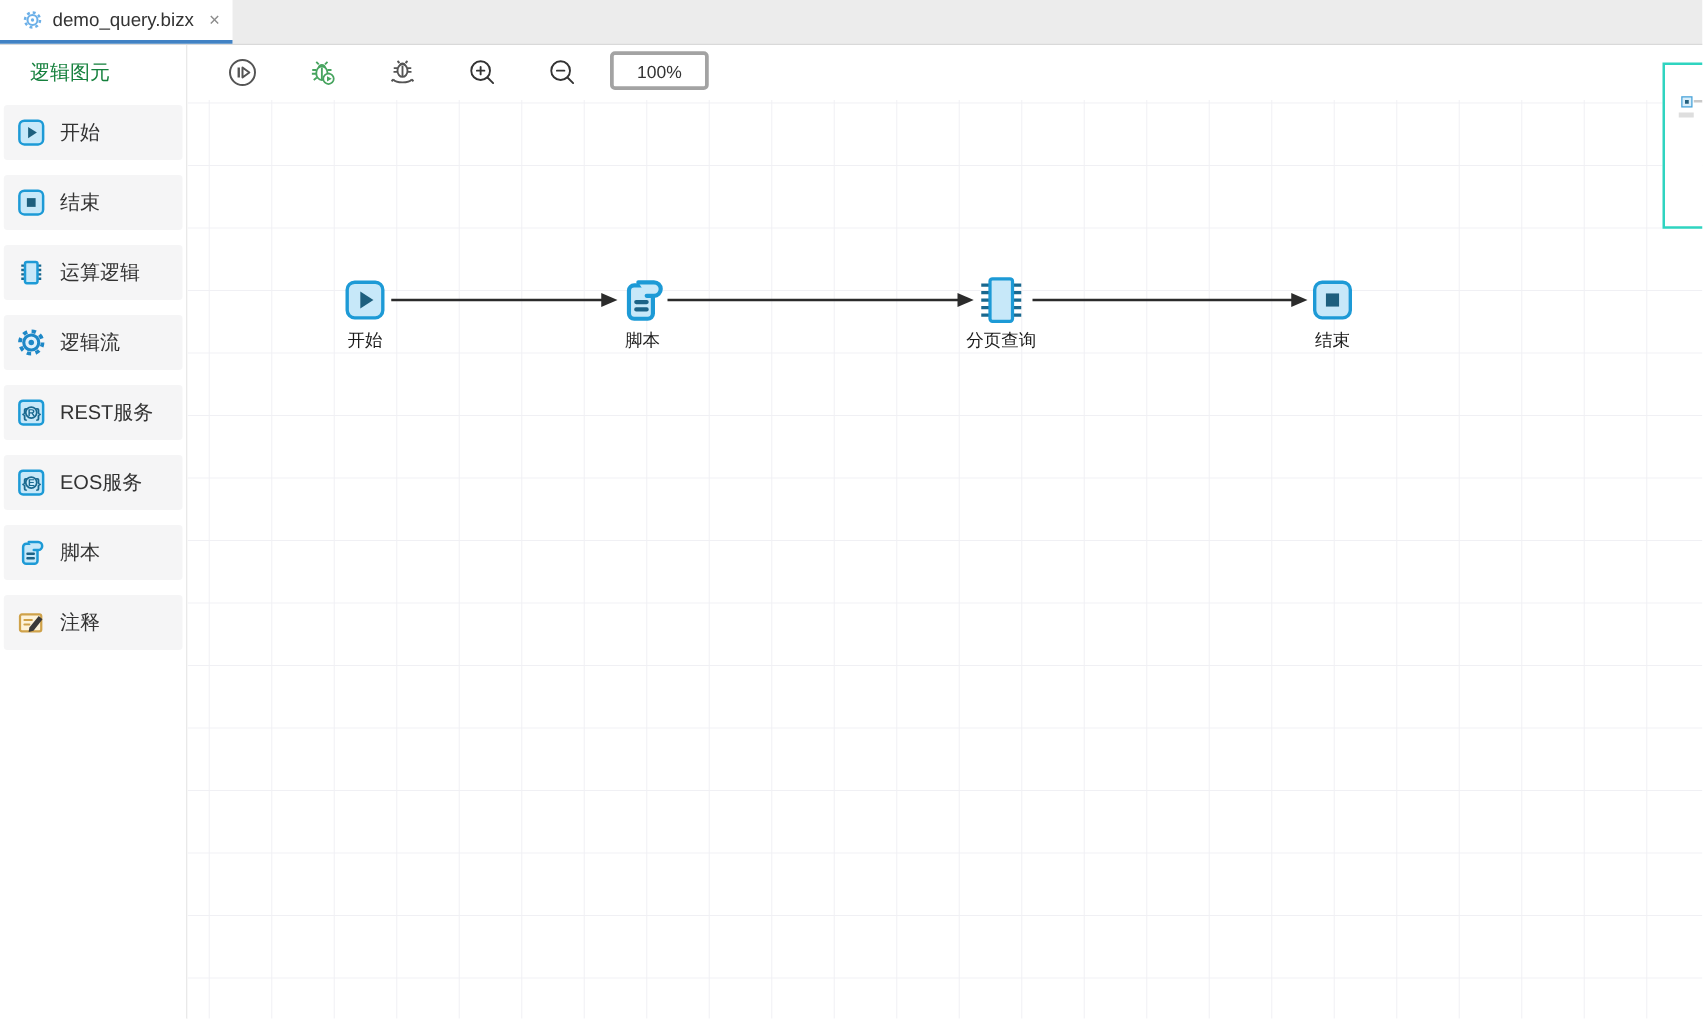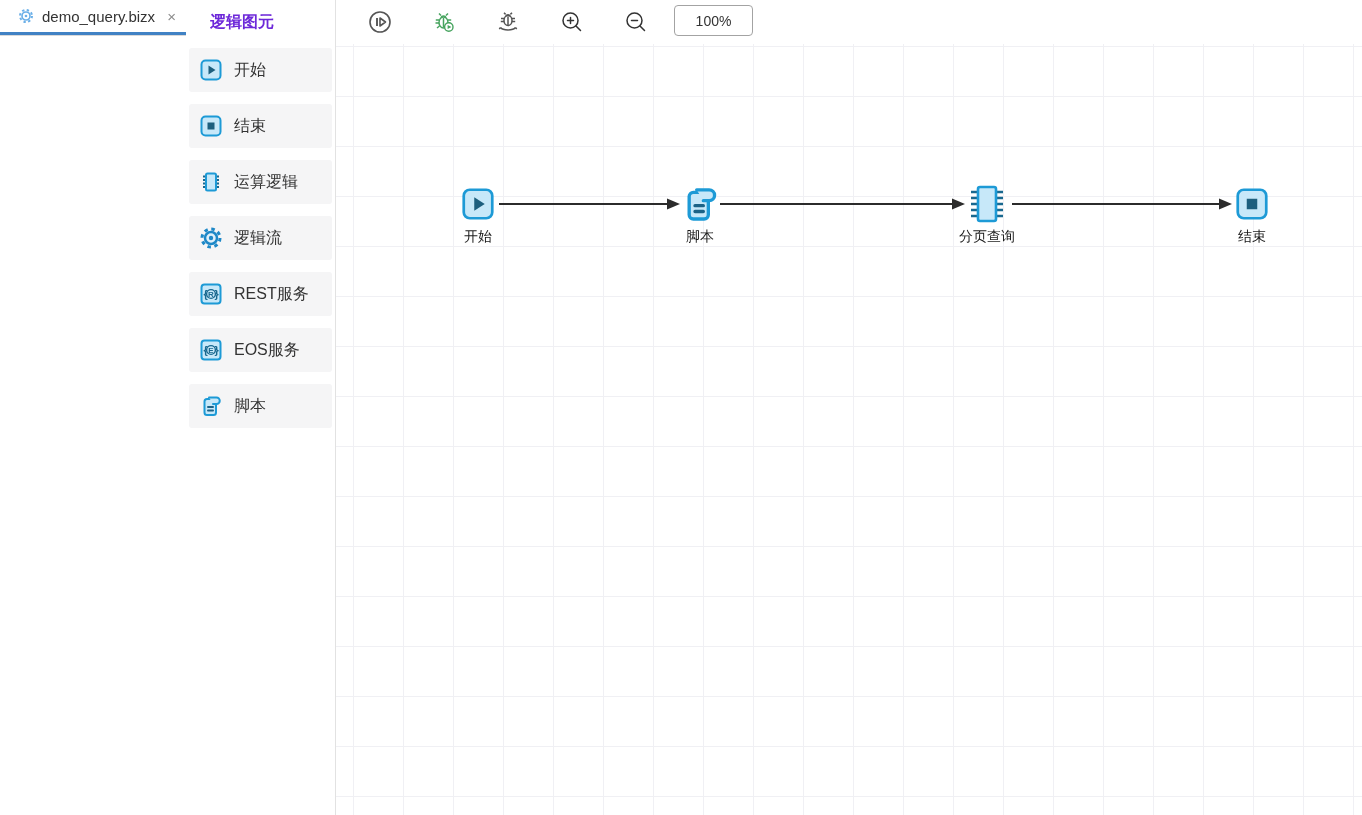--- a/index.html
+++ b/index.html
@@ -1,50 +1,50 @@
 <!DOCTYPE html>
 <html><head>
 <meta charset="utf-8">
 <style>
   * { margin:0; padding:0; box-sizing:border-box; }
   html,body { width:100%; height:100%; overflow:hidden; }
   body { font-family:"Liberation Sans","DejaVu Sans",sans-serif; color:#333; background:#fff; }
-  .app { width:1362px; height:815px; display:flex; background:#fff; }
+  .app { width:1362px; height:815px; display:flex; flex-direction:column; background:#fff; }
 
   
   .tabbar { height:36px; background:#ececec; border-bottom:1px solid #d9d9d9; display:flex; flex:0 0 auto; }
   .tab { width:186px; background:#fff; display:flex; align-items:center; padding:0 12px 0 18px; gap:8px;
          border-bottom:3px solid #4182c4; cursor:pointer; }
   .tab-title { font-size:15px; color:#333; white-space:nowrap; }
   .tab-close { font-size:15px; color:#8c8c8c; margin-left:4px; cursor:pointer; line-height:1; }
 
   
   .main { flex:1; display:flex; min-height:0; }
 
   
   .sidebar { width:150px; flex:0 0 auto; background:#fff; border-right:1px solid #e2e2e2; padding-top:12px; }
-  .sidebar-title { font-size:16px; font-weight:bold; color:#6d28d9; padding:0 0 15px 24px; }
+  .sidebar-title { font-size:16px; font-weight:normal; color:#15803d; padding:0 0 15px 24px; }
   .palette-item { height:44px; margin:0 3px 12px 3px; background:#f5f5f6; border-radius:3px;
                   display:flex; align-items:center; padding-left:10px; gap:11px; cursor:grab; }
   .palette-item .p-label { font-size:16px; color:#333; }
 
   
   .canvas { flex:1; position:relative; overflow:hidden; background:#fff; }
   .grid-layer { position:absolute; left:0; right:0; top:44px; bottom:0;
     background-image:
       linear-gradient(to right,#f0f0f4 1px,transparent 1px),
       linear-gradient(to bottom,#f0f0f4 1px,transparent 1px);
     background-size:50px 50px; background-position:17px 2px; }
 
   
   .toolbar { position:absolute; top:0; left:0; right:0; height:44px; z-index:3; }
   .tool-btn { position:absolute; top:10px; width:24px; height:24px; display:flex; align-items:center;
               justify-content:center; cursor:pointer; background:transparent; border:none; }
   .zoom-level-btn { position:absolute; left:338px; top:5px; width:79px; height:31px; background:#fff;
-              border:1px solid #a3a3a3; border-radius:4px; font-size:14px; color:#333; cursor:pointer;
+              border:3px solid #a3a3a3; border-radius:4px; font-size:14px; color:#333; cursor:pointer;
               font-family:inherit; }
 
   
   .flow-layer { position:absolute; inset:0; z-index:2; }
   .edge-svg { position:absolute; inset:0; width:100%; height:100%; }
   .node { position:absolute; top:183px; width:120px; display:flex; flex-direction:column; align-items:center; cursor:move; }
   .node-icon { height:42px; display:flex; align-items:center; justify-content:center; }
   .node-label { margin-top:3px; font-size:14px; color:#1a1a1a; white-space:nowrap; }
 
   
@@ -152,20 +152,30 @@
         <span style="display:flex;">
           <svg width="24" height="24" viewBox="0 0 24 24">
             <rect x="5.5" y="5" width="11.5" height="16" rx="2.5" fill="#c7e8f9" stroke="#1d9ad6" stroke-width="2"></rect>
             <path d="M10 3.5 h7.5 a3.25 3.25 0 0 1 0 6.5 h-3.5" fill="#c7e8f9" stroke="#1d9ad6" stroke-width="2" stroke-linecap="round"></path>
             <path d="M9 13 h5 M9 16.5 h5" stroke="#1c6387" stroke-width="2" stroke-linecap="round"></path>
           </svg>
         </span>
         <span class="p-label">脚本</span>
       </div>
 
+      <div class="palette-item">
+        <span style="display:flex;">
+          <svg width="24" height="24" viewBox="0 0 24 24">
+            <rect x="3" y="5.5" width="17" height="13.5" rx="1.5" fill="#fdf3da" stroke="#cfa24a" stroke-width="1.8"></rect>
+            <path d="M6.5 10 h6 M6.5 13.5 h4" stroke="#cfa24a" stroke-width="1.6" stroke-linecap="round"></path>
+            <path d="M10.5 16 L18 6.8 l3 2.6 L13.8 18.6 l-3.9 1 z" fill="#3a3a3a"></path>
+          </svg>
+        </span>
+        <span class="p-label">注释</span>
+      </div>
     </div>
 
     <div class="canvas">
       <div class="grid-layer"></div>
 
       <div class="toolbar">
         <button class="tool-btn" style="left:32px;" title="">
           <span style="display:flex;">
             <svg width="24" height="24" viewBox="0 0 24 24">
               <circle cx="12" cy="12" r="10" fill="none" stroke="#555" stroke-width="1.6"></circle>

